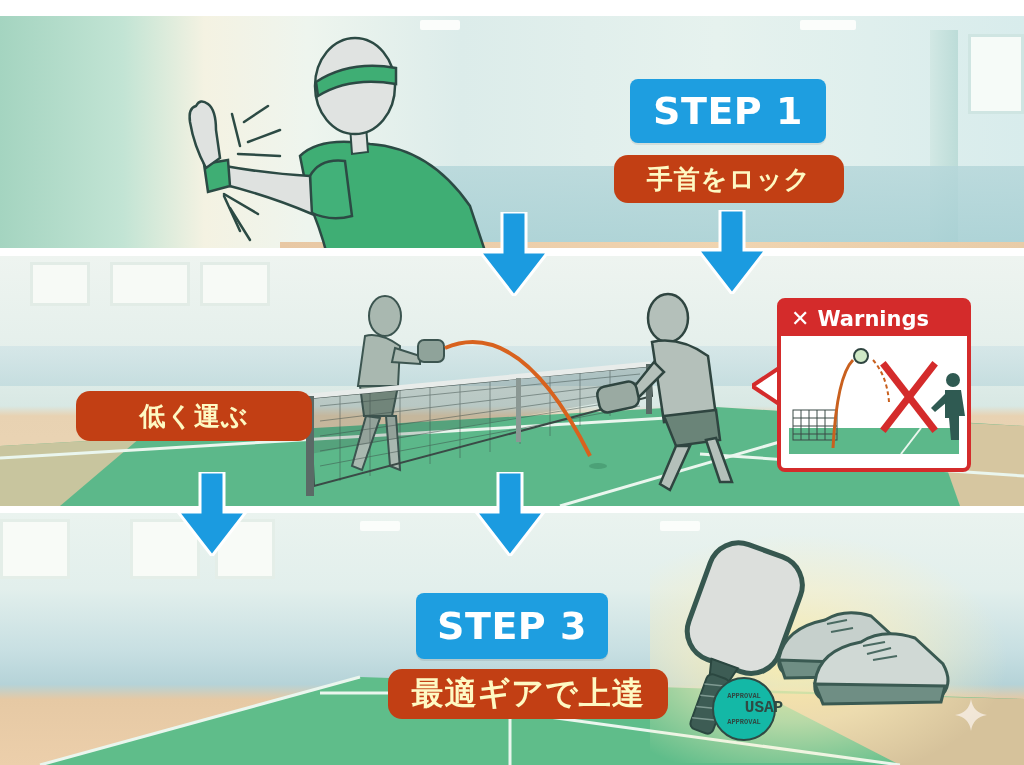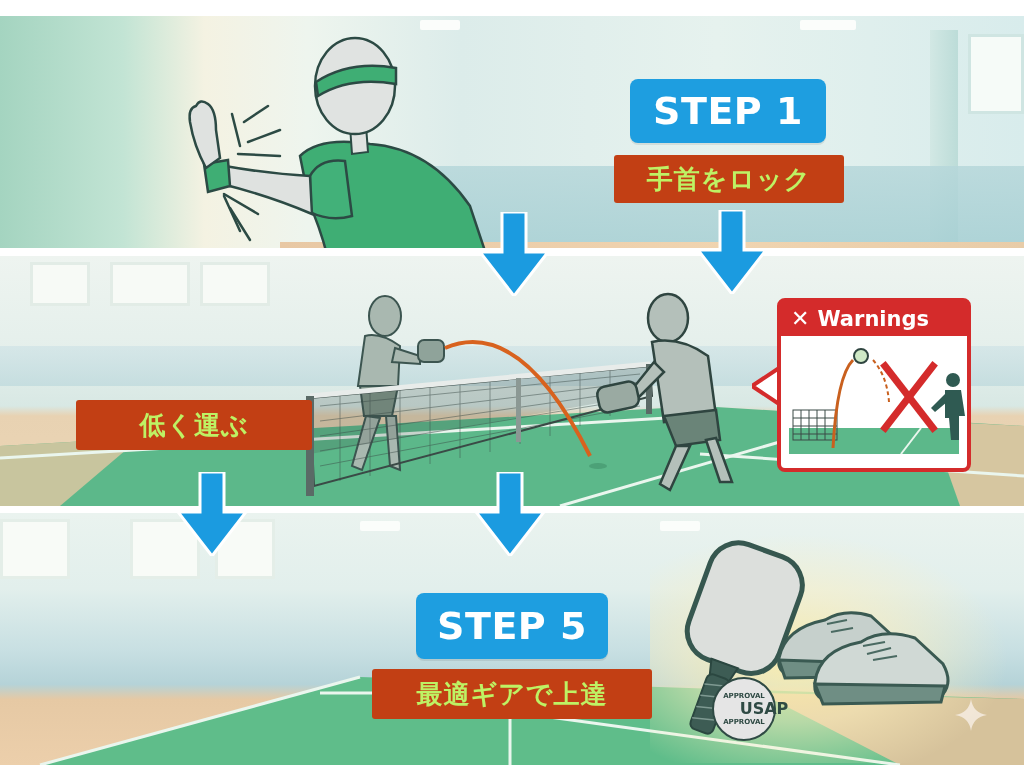--- a/index.html
+++ b/index.html
@@ -51,21 +51,21 @@
     }
 
     
     .step-badge {
       position: absolute; background: #1e9ee0; color: #ffffff;
       border-radius: 8px; font-family: "DejaVu Sans", "Liberation Sans", sans-serif;
       font-weight: bold; letter-spacing: .5px; display: flex; align-items: center; justify-content: center;
       box-shadow: 0 2px 0 rgba(0,0,0,.08);
     }
     .step-caption {
-      position: absolute; background: #c23f14; color: #bef264; border-radius: 3px;
+      position: absolute; background: #c23f14; color: #fef9c3; border-radius: 14px;
       font-family: "DejaVu Sans", sans-serif; font-weight: bold;
       display: flex; align-items: center; justify-content: center; letter-spacing: 1px;
     }
 
     
     .arrow { position: absolute; width: 72px; height: 84px; z-index: 5; }
 
     
     #warning-box {
       position: absolute; left: 777px; top: 42px; width: 194px; height: 174px;
@@ -223,21 +223,21 @@
         <line x1="152" y1="30" x2="104" y2="92"></line>
       </g>
       <g fill="#2f5a52">
         <circle cx="172" cy="44" r="7"></circle>
         <path d="M164 54 L180 54 L184 80 L178 80 L178 104 L170 104 L168 82 L164 82 Z"></path>
         <path d="M164 58 L150 72 L154 76 L166 66 Z"></path>
       </g>
     </svg>
   </div>
 
-  <div class="step-caption" style="left:76px;top:144px;width:236px;height:50px;font-size:26px;">低く運ぶ</div>
+  <div class="step-caption" style="left:76px;top:135px;width:236px;height:50px;font-size:26px;">低く運ぶ</div>
 </section>
 
 <div class="divider" style="top:506px;height:7px;"></div>
 
 <section id="panel3" class="panel">
   <div class="p3-bg"></div>
   <div class="p3-window" style="left:0;width:70px;"></div>
   <div class="p3-window" style="left:130px;width:70px;"></div>
   <div class="p3-window" style="left:215px;width:60px;"></div>
   <div class="ceiling-light" style="left:360px;top:8px;width:40px;"></div>
@@ -261,21 +261,21 @@
       <rect x="66" y="138" width="24" height="58" rx="6" fill="#3d5c54" stroke="#2b4740" stroke-width="2"></rect>
       <g stroke="#7f9a92" stroke-width="1.5">
         <line x1="66" y1="150" x2="90" y2="144"></line>
           <line x1="66" y1="162" x2="90" y2="156"></line>
         <line x1="66" y1="174" x2="90" y2="168"></line>
           <line x1="66" y1="186" x2="90" y2="180"></line>
       </g>
     </g>
   </svg>
 
-  <div style="position:absolute;left:712px;top:164px;width:64px;height:64px;border-radius:50%;background:#e5e5e5;border:2.5px solid #2f4a44;display:flex;flex-direction:column;align-items:center;justify-content:center;color:#2f4a44;">
+  <div style="position:absolute;left:712px;top:164px;width:64px;height:64px;border-radius:50%;background:#14b8a6;border:2.5px solid #2f4a44;display:flex;flex-direction:column;align-items:center;justify-content:center;color:#2f4a44;font-family:Liberation Mono, monospace;">
     <span style="font-size:7px;font-weight:bold;">APPROVAL</span>
     <span style="font-size:16px;font-weight:bold;line-height:1.1;margin-left:40px;">USAP</span>
     <span style="font-size:7px;font-weight:bold;">APPROVAL</span>
   </div>
 
   <svg style="position:absolute;left:775px;top:85px;" width="190" height="110" viewBox="0 0 190 110">
     <g stroke="#3a5a52" stroke-width="3" fill="#c6d0cc">
       <path d="M4 60 Q10 30 50 22 Q70 10 96 18 L120 40 Q128 60 120 70 L14 76 Q2 74 4 60 Z"></path>
       <path d="M4 62 L120 66 L118 78 L10 80 Z" fill="#6f8e84"></path>
     </g>
@@ -285,22 +285,22 @@
     </g>
     <g stroke="#4a6a62" stroke-width="2">
       <line x1="88" y1="48" x2="110" y2="44"></line>
         <line x1="92" y1="56" x2="116" y2="50"></line>
       <line x1="98" y1="62" x2="122" y2="58"></line>
         <line x1="52" y1="26" x2="72" y2="22"></line>
       <line x1="56" y1="34" x2="78" y2="30"></line>
     </g>
   </svg>
 
-  <div class="step-badge" style="left:416px;top:80px;width:192px;height:66px;font-size:38px;">STEP 5</div>
-  <div class="step-caption" style="left:372px;top:156px;width:280px;height:50px;font-size:26px;">最適ギアで上達</div>
+  <div class="step-badge" style="left:416px;top:80px;width:192px;height:66px;font-size:38px;">STEP 3</div>
+  <div class="step-caption" style="left:388px;top:156px;width:280px;height:50px;font-size:32px;">最適ギアで上達</div>
 
   <svg style="position:absolute;left:955px;top:186px;" width="32" height="32" viewBox="0 0 32 32">
     <path d="M16 0 Q18 14 32 16 Q18 18 16 32 Q14 18 0 16 Q14 14 16 0 Z" fill="#f6ece2" opacity=".85"></path>
   </svg>
 </section>
 
 <svg class="arrow" style="left:478px;top:212px;" viewBox="0 0 72 84">
   <path d="M24 0 H48 V40 H70 L36 84 L2 40 H24 Z" fill="#1b9be0" stroke="#ffffff" stroke-width="3"></path>
 </svg>
 <svg class="arrow" style="left:696px;top:210px;" viewBox="0 0 72 84">

